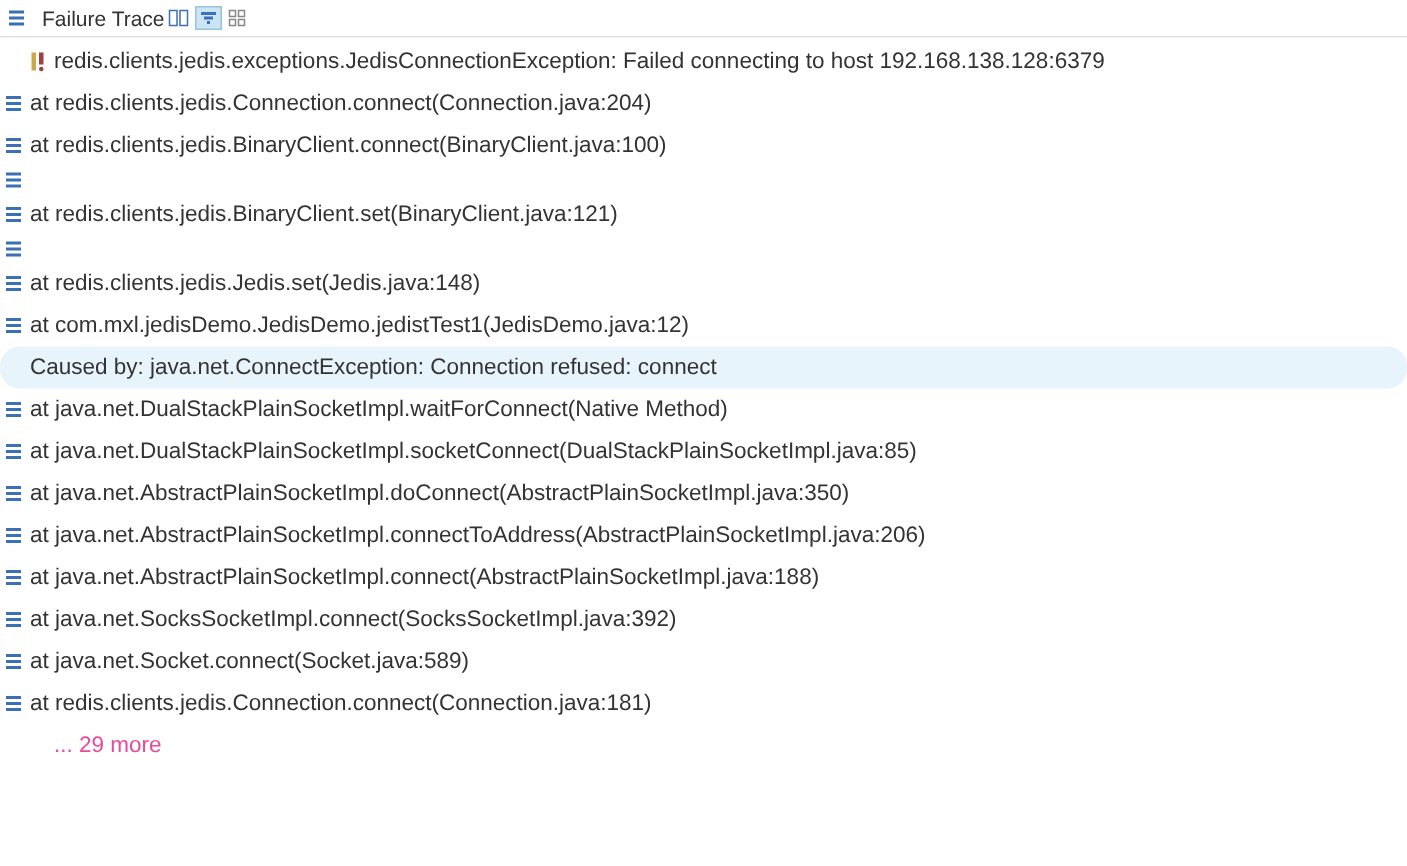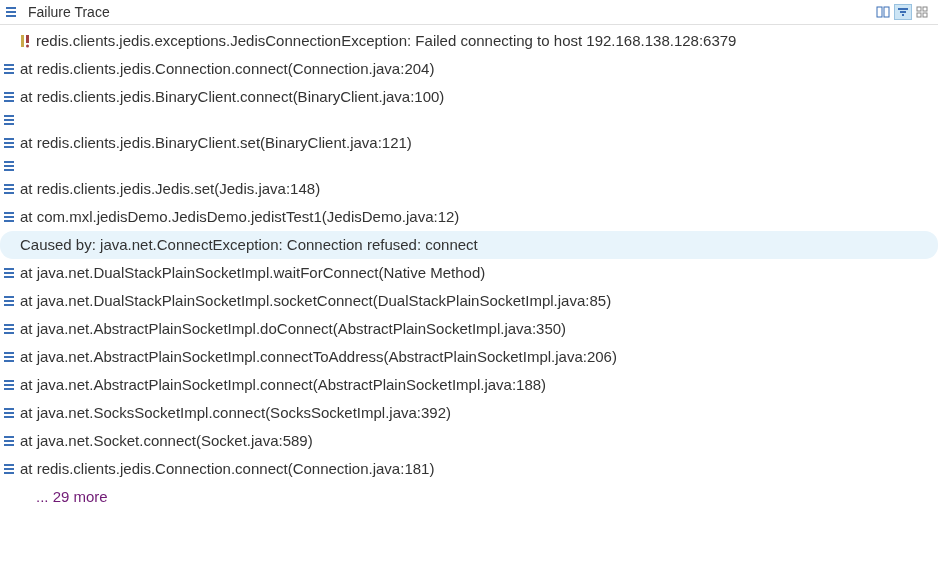--- a/index.html
+++ b/index.html
@@ -8,21 +8,20 @@
     font-size: 14px;
     background: #ffffff;
     color: #333;
     width: 938px;
     height: 577px;
     overflow: hidden;
   }
   .header {
     display: flex;
     align-items: center;
-    justify-content: space-between;
     padding: 4px 6px 4px 4px;
     border-bottom: 1px solid #e0e0e0;
   }
   .header-left {
     display: flex;
     align-items: center;
     gap: 6px;
   }
   .header-title {
     font-size: 14px;
@@ -72,21 +71,21 @@
     justify-content: center;
   }
   .trace-text {
     color: #333;
     font-size: 15px;
   }
   .more-row {
     padding-left: 36px;
     line-height: 1.6;
     font-size: 15px;
-    color: #701a75;
+    color: #ec4899;
     padding-top: 2px;
     padding-bottom: 2px;
   }
 </style>
 </head>
 <body>
 
 <div class="header">
   <div class="header-left">
     <span class="row-icon">

